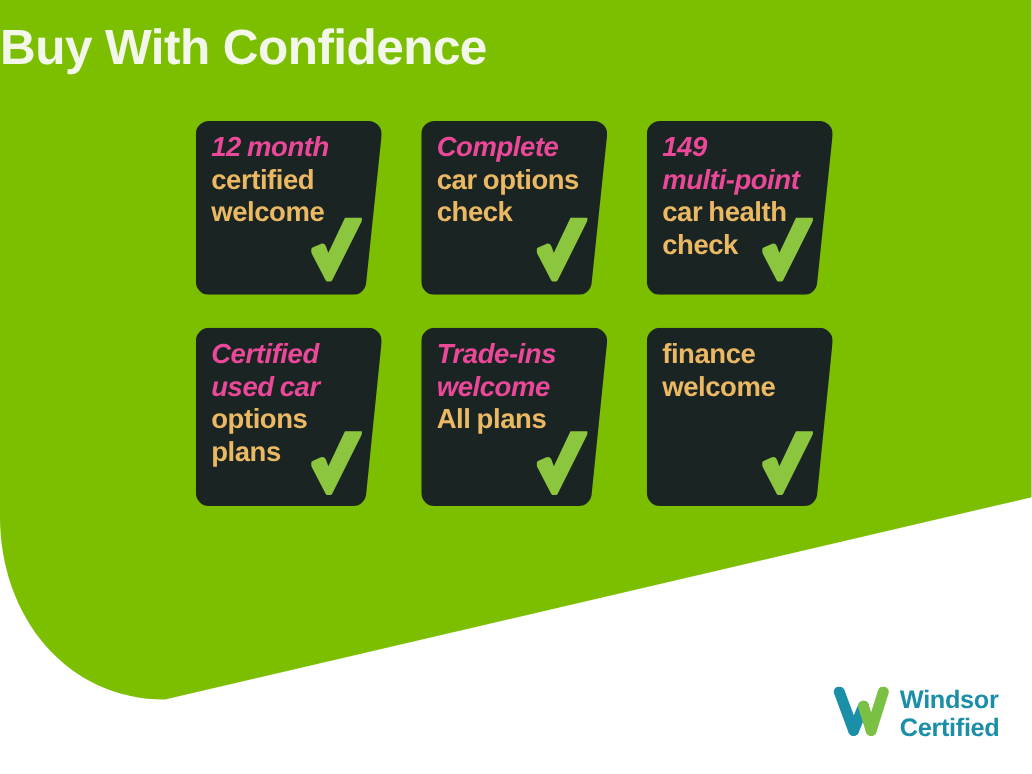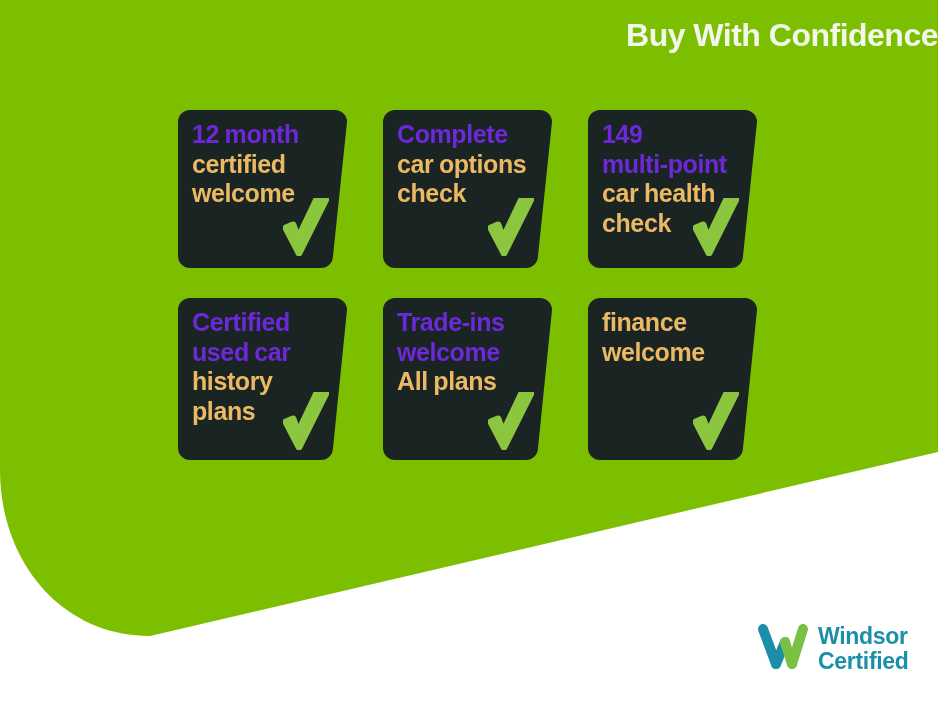--- a/index.html
+++ b/index.html
@@ -29,23 +29,23 @@
     height: 704px;
     pointer-events: none;
   }
 
   
   #headline {
     position: absolute;
     left: 0;
     top: 16px;
     width: 938px;
-    text-align: right;
+    text-align: left;
     color: #f2f7ea;
-    font-size: 32px;
+    font-size: 45px;
     font-weight: bold;
     letter-spacing: -0.5px;
     line-height: 1.2;
   }
 
   
   #card-grid {
     position: absolute;
     left: 178px;
     top: 110px;
@@ -71,21 +71,21 @@
     position: absolute;
     left: 14px;
     top: 10px;
     right: 22px;
     font-size: 25px;
     font-weight: bold;
     line-height: 1.18;
     letter-spacing: -0.4px;
     word-spacing: -1px;
   }
-  .t-white { color: #6d28d9; display: block; }
+  .t-white { color: #ec4899; display: block; font-style: italic; }
   .t-tan   { color: #ebb964; display: block; }
 
   .tick {
     position: absolute;
     right: 18px;
     bottom: 12px;
     width: 46px;
     height: 58px;
   }
   .card.row2 { height: 162px; }
@@ -177,21 +177,21 @@
     <div class="card-row">
 
       <div class="card row2">
         <svg class="card-shape" viewBox="0 0 169 162" aria-hidden="true">
           <path d="M 12,0 H 157 A 12 12 0 0 1 169 12 L 155,150 A 12 12 0 0 1 143,162
                    H 12 A 12 12 0 0 1 0,150 V 12 A 12 12 0 0 1 12,0 Z" fill="#1a2423"></path>
         </svg>
         <div class="card-text">
           <span class="t-white">Certified</span>
           <span class="t-white">used car</span>
-          <span class="t-tan">history</span>
+          <span class="t-tan">options</span>
           <span class="t-tan">plans</span>
         </div>
         <svg class="tick" viewBox="0 0 46 58" aria-hidden="true">
           <path d="M 3,30 L 16,55 L 43,1 L 34,1 L 15,41 L 10,27 Z" fill="#8cc63f" stroke="#8cc63f" stroke-width="7" stroke-linejoin="round" stroke-linecap="round"></path>
         </svg>
       </div>
 
       <div class="card row2">
         <svg class="card-shape" viewBox="0 0 169 162" aria-hidden="true">
           <path d="M 12,0 H 157 A 12 12 0 0 1 169 12 L 155,150 A 12 12 0 0 1 143,162

